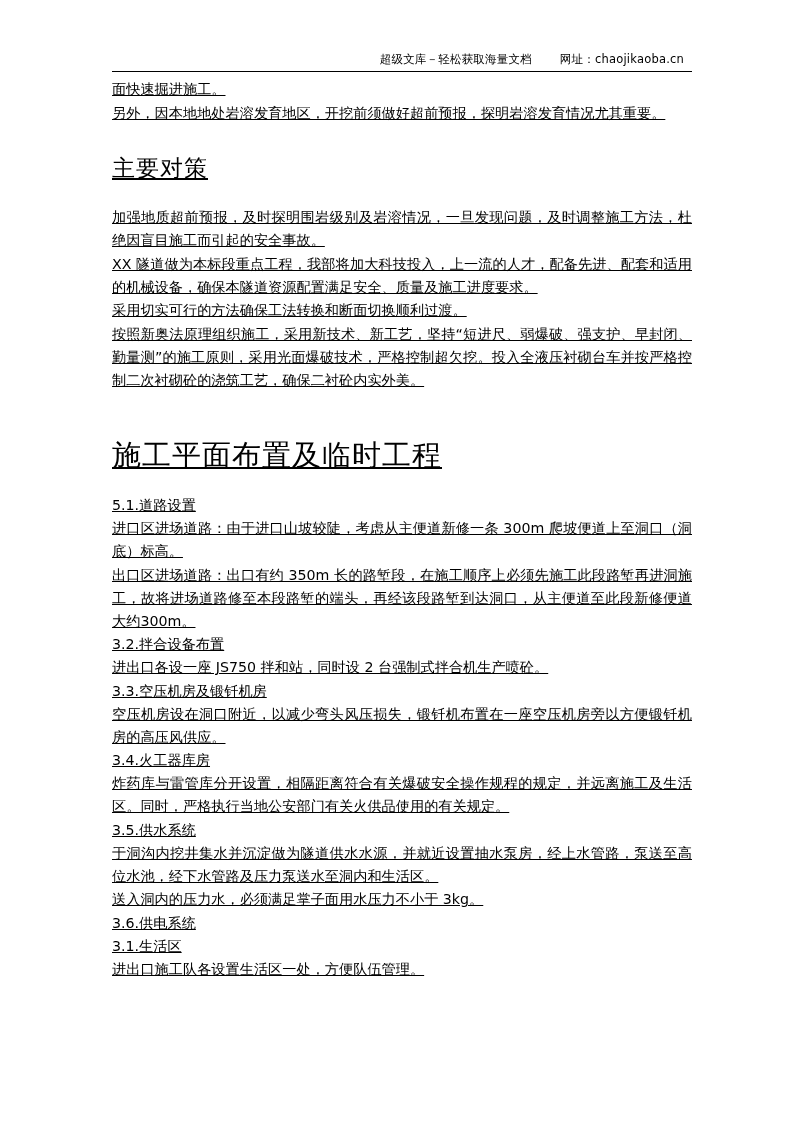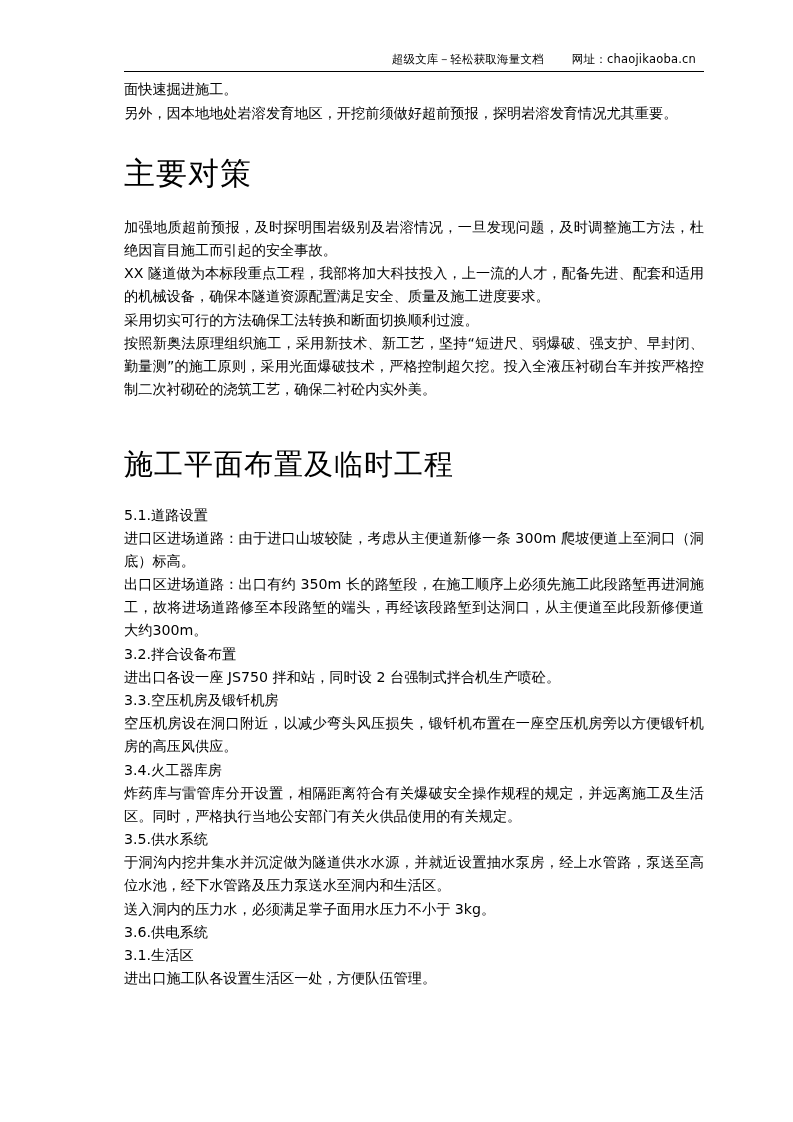--- a/index.html
+++ b/index.html
@@ -13,21 +13,20 @@
     font-family: "DejaVu Sans", "Liberation Sans", sans-serif;
     color: #000000;
     position: relative;
   }
   .page {
     width: 754px;
     height: 1122px;
     box-sizing: border-box;
     padding: 52px 62px 40px 112px;
     position: relative;
-    margin-left: 12px;
   }
   .header {
     display: flex;
     justify-content: flex-end;
     align-items: baseline;
     font-size: 11.5px;
     letter-spacing: 0.2px;
     padding-right: 8px;
     margin-bottom: 4px;
   }
@@ -36,29 +35,30 @@
   }
   .header-rule {
     border-bottom: 1px solid #000;
     margin: 0 0 6px 0;
   }
   .body-text {
     font-size: 14.2px;
     line-height: 1.62;
     text-align: justify;
     text-justify: inter-ideograph;
+    text-decoration: underline;
   }
   p.para {
     margin: 0 0 0.5px 0;
     text-indent: 0;
   }
   h1.title-main {
     font-family: "DejaVu Serif", "Liberation Serif", serif;
     font-weight: normal;
-    font-size: 31px;
+    font-size: 23px;
     margin: 30px 0 24px 0;
     letter-spacing: 1px;
     line-height: 1.2;
   }
   h1.title-second {
     font-family: "DejaVu Serif", "Liberation Serif", serif;
     font-weight: normal;
     font-size: 29px;
     margin: 46px 0 22px 0;
     letter-spacing: 1px;

